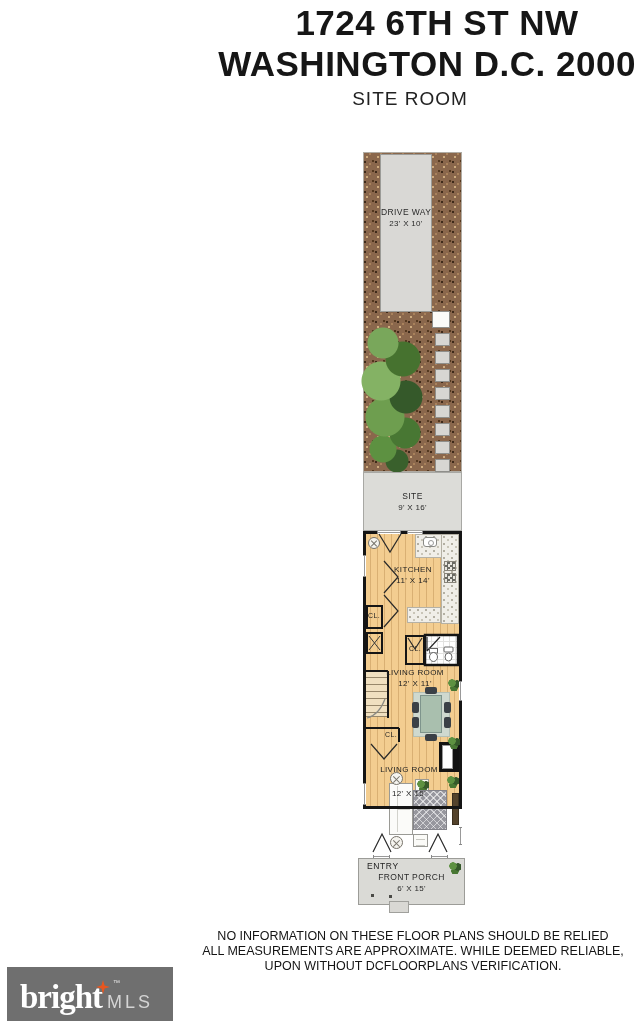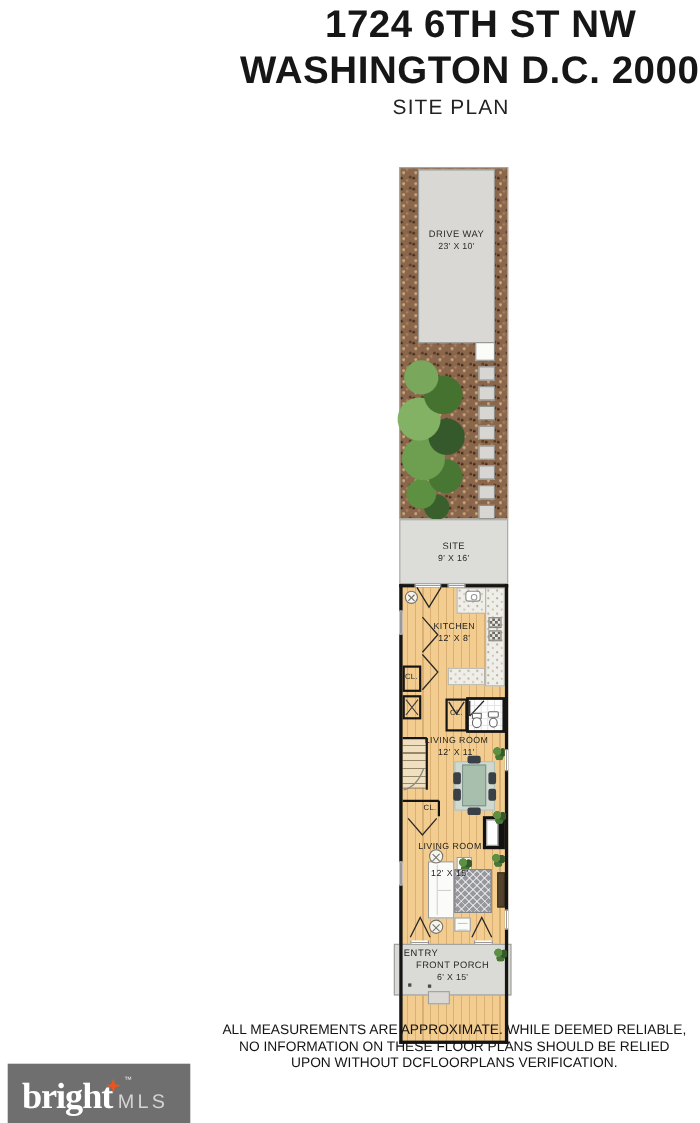--- a/index.html
+++ b/index.html
@@ -17,21 +17,21 @@
 
   
   .yard{position:absolute;left:0;top:0;width:99px;height:320px;border:1px solid #b0aca4;box-sizing:border-box;
         background-color:#8a674c;
         background-image:
           radial-gradient(circle 1px at 3px 4px, #cdab7e 0 1px, transparent 1.5px),
           radial-gradient(circle 1px at 9px 8px, #54381f 0 1px, transparent 1.5px),
           radial-gradient(circle 1px at 6px 1px, #a9825c 0 1px, transparent 1.5px),
           radial-gradient(circle 1px at 1px 9px, #3e2a1a 0 1px, transparent 1.5px);
         background-size:11px 10px;}
-  .driveway{position:absolute;left:16px;top:1px;width:70px;height:158px;background:#d9d8d5;
+  .driveway{position:absolute;left:16px;top:1px;width:52px;height:158px;background:#d9d8d5;
             border:1px solid #9b9b97;box-sizing:border-box;}
   .olabel{position:absolute;left:0;right:0;text-align:center;font-size:8.5px;letter-spacing:.4px;color:#2a2a2a;white-space:nowrap;}
   .odims{position:absolute;left:0;right:0;text-align:center;font-size:8px;letter-spacing:.3px;color:#2a2a2a;white-space:nowrap;}
   .tree{position:absolute;left:-3px;top:172px;width:72px;height:148px;background-repeat:no-repeat;
         background-image:
           radial-gradient(circle 16px at 22px 18px, #79a75b 0 15px, transparent 16px),
           radial-gradient(circle 18px at 42px 34px, #46722f 0 17px, transparent 18px),
           radial-gradient(circle 20px at 20px 56px, #84b264 0 19px, transparent 20px),
           radial-gradient(circle 17px at 45px 72px, #35592a 0 16px, transparent 17px),
           radial-gradient(circle 20px at 24px 92px, #6e9e4f 0 19px, transparent 20px),
@@ -40,21 +40,21 @@
           radial-gradient(circle 12px at 36px 136px, #39602c 0 11px, transparent 12px);}
   .stones{position:absolute;right:11px;top:158px;display:flex;flex-direction:column;gap:5px;align-items:flex-end;}
   .stone{width:15px;height:13px;background:#d7d6d2;border:1px solid #8f8f8b;box-sizing:border-box;}
   .stone.first{width:18px;height:17px;background:#fbfbf8;}
 
   
   .patio{position:absolute;left:0;top:320px;width:99px;height:59px;background:#dcdcd8;
          border:1px solid #a8a8a4;box-sizing:border-box;}
 
   
-  .house{position:absolute;left:0;top:379px;width:99px;height:418px;
+  .house{position:absolute;left:0;top:379px;width:99px;height:278px;
          background-color:#f3cd90;
          background-image:repeating-linear-gradient(90deg, rgba(150,100,40,.28) 0 1px, transparent 1px 7px);}
   .hwall{position:absolute;background:#151515;z-index:3;}
   .wt{left:0;right:0;top:0;height:3px;} .wb{left:0;right:0;bottom:0;height:3px;}
   .wl{left:0;top:0;bottom:0;width:3px;} .wr{right:0;top:0;bottom:0;width:3px;}
   .winv{position:absolute;width:3px;z-index:4;background-color:#fff;
         background-image:linear-gradient(90deg, transparent 0 1px, #999 1px 2px, transparent 2px 3px);
         border-top:1px solid #888;border-bottom:1px solid #888;box-sizing:border-box;}
   .winh{position:absolute;height:3px;z-index:4;background-color:#fff;
         background-image:linear-gradient(180deg, transparent 0 1px, #999 1px 2px, transparent 2px 3px);
@@ -131,21 +131,21 @@
 </style>
 </head>
 <body>
 
 <div class="page">
 
   <div class="title">
     <div class="t1">1724 6TH ST NW</div>
     <div class="t1">WASHINGTON D.C. 20001</div>
   </div>
-  <div class="subtitle">SITE PLAN</div>
+  <div class="subtitle">SITE ROOM</div>
 
   <div class="plan">
 
     <div class="yard">
       <div class="driveway">
         <div class="olabel" style="top:52px">DRIVE WAY</div>
         <div class="odims" style="top:64px">23' X 10'</div>
       </div>
       <div class="tree"></div>
       <div class="stones">
@@ -245,21 +245,21 @@
           <rect x="66.5" y="117.5" width="8" height="4.5" fill="#fff" stroke="#666" stroke-width="1"></rect>
           <ellipse cx="70.5" cy="126" rx="4" ry="4.5" fill="#fff" stroke="#666" stroke-width="1"></ellipse>
         </g>
         <g>
           <rect x="81" y="116" width="9" height="5" rx="1" fill="#fff" stroke="#666" stroke-width="1"></rect>
           <ellipse cx="85.5" cy="126" rx="3.5" ry="4" fill="#fff" stroke="#666" stroke-width="1"></ellipse>
         </g>
       </svg>
 
       <div class="rlabel" style="left:20px;top:34px;width:60px">KITCHEN</div>
-      <div class="rlabel" style="left:20px;top:45px;width:60px">12' X 8'</div>
+      <div class="rlabel" style="left:20px;top:45px;width:60px">11' X 14'</div>
       <div class="cl" style="left:1px;top:81px;width:20px">CL.</div>
       <div class="cl" style="left:42px;top:114px;width:20px">CL.</div>
       <div class="rlabel" style="left:21px;top:137px;width:62px">LIVING ROOM</div>
       <div class="rlabel" style="left:21px;top:148px;width:62px">12' X 11'</div>
       <div class="cl" style="left:18px;top:200px;width:20px">CL.</div>
       <div class="rlabel" style="left:16px;top:234px;width:60px">LIVING ROOM</div>
       <div class="rlabel" style="left:16px;top:258px;width:60px">12' X 15'</div>
     </div>
 
     <div class="porch">
@@ -267,22 +267,22 @@
       <div class="olabel" style="top:13px">FRONT PORCH</div>
       <div class="odims" style="top:25px">6' X 15'</div>
       <div class="plant" style="right:3px;top:3px"></div>
       <div class="dot" style="left:12px;top:35px"></div>
       <div class="dot" style="left:30px;top:36px"></div>
       <div class="pstep"></div>
     </div>
   </div>
 
   <div class="disclaimer">
+    <div>NO INFORMATION ON THESE FLOOR PLANS SHOULD BE RELIED</div>
     <div>ALL MEASUREMENTS ARE APPROXIMATE. WHILE DEEMED RELIABLE,</div>
-    <div>NO INFORMATION ON THESE FLOOR PLANS SHOULD BE RELIED</div>
     <div>UPON WITHOUT DCFLOORPLANS VERIFICATION.</div>
   </div>
 
   <div class="logo">
     <span class="brand">bright</span>
     <svg class="star" width="14" height="14" viewBox="0 0 16 16">
       <path d="M8,0 L9.8,6.2 L16,8 L9.8,9.8 L8,16 L6.2,9.8 L0,8 L6.2,6.2 Z" fill="#e8561e"></path>
     </svg>
     <span class="tm">™</span>
     <span class="mls">MLS</span>

